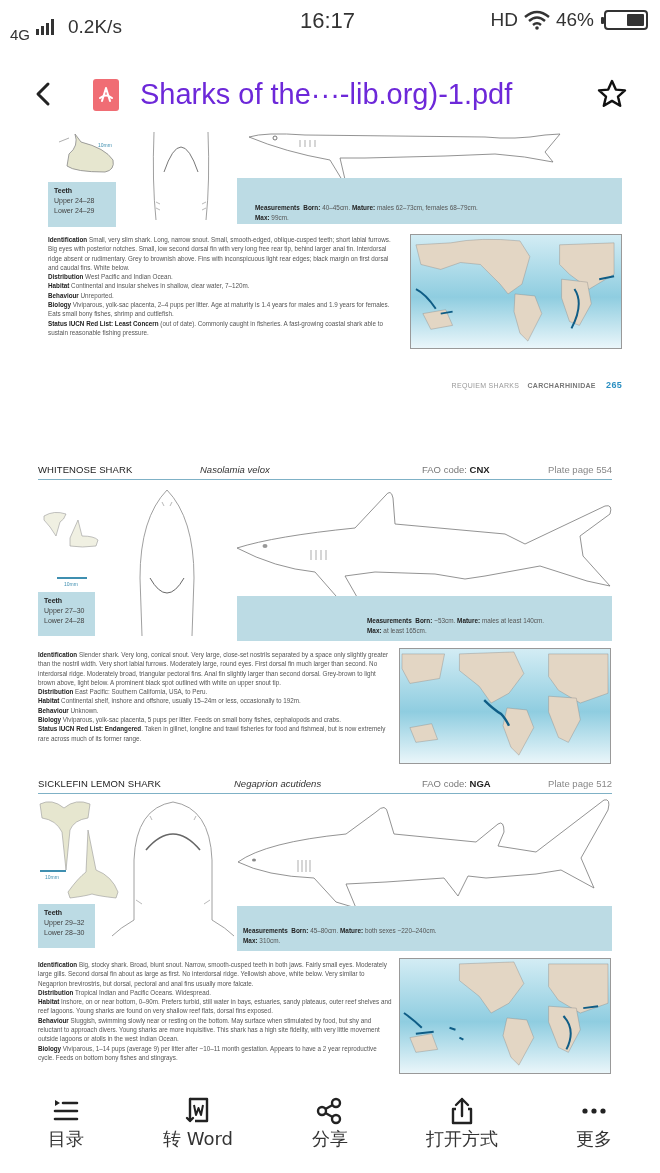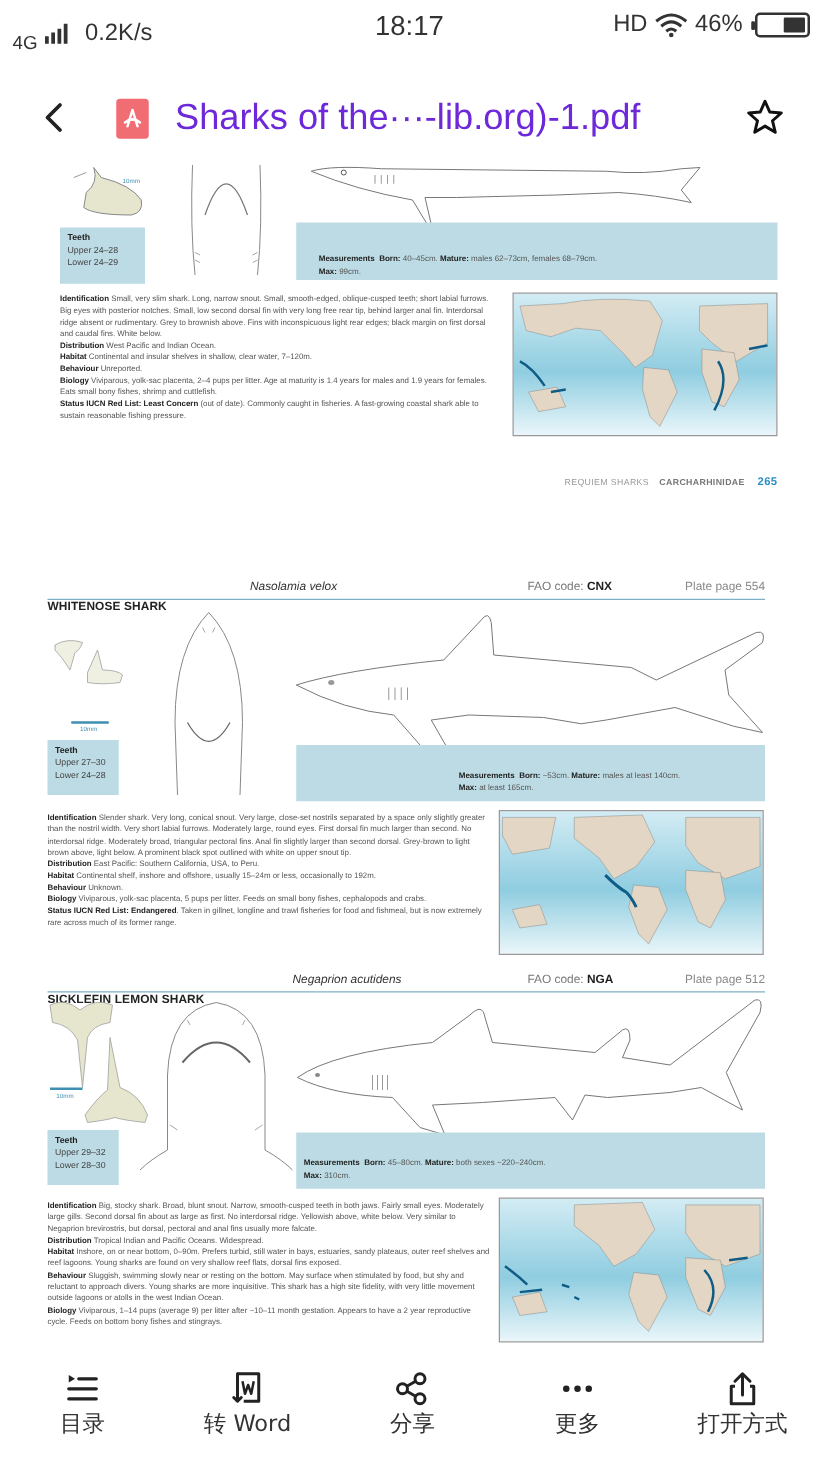--- a/index.html
+++ b/index.html
@@ -39,21 +39,21 @@
   .desc { position: absolute; font-size: 6.3px; line-height: 9.3px; color: #555; }
   .desc p { margin: 0; }
   .desc b { color: #222; font-weight: bold; }
   .desc .hd { font-weight: bold; color: #222; }
   .map { position: absolute; border: 1px solid #999; background: linear-gradient(#d3ecf4, #8fcde0 55%, #eaf6fa); overflow: hidden; }
   .map svg { width: 100%; height: 100%; display: block; }
   .scale-label { position: absolute; font-size: 5px; color: #3f8fb0; }
   .scale-bar { position: absolute; height: 1.5px; background: #3f8fb0; }
 
   .sp-header { position: absolute; left: 38px; width: 574px; height: 18px; border-bottom: 1.3px solid #7fb1c6; font-size: 9.5px; }
-  .sp-name { position: absolute; left: 0; top: 18px; font-weight: bold; color: #222; letter-spacing: 0.1px; }
+  .sp-name { position: absolute; left: 0; top: 2px; font-weight: normal; color: #222; letter-spacing: 0.1px; }
   .sp-sci { position: absolute; top: 2px; font-style: italic; color: #333; margin-left: 44px; }
   .sp-fao { position: absolute; top: 2px; color: #777; text-align: center; }
   .sp-fao b { color: #222; }
   .sp-plate { position: absolute; right: 0; top: 2px; color: #888; }
 
   .running-footer { position: absolute; right: 38px; font-size: 7px; color: #999; letter-spacing: 0.3px; }
   .running-footer .fam { color: #777; font-weight: bold; margin-left: 6px; }
   .running-footer .pg { color: #2b8fc1; font-weight: bold; font-size: 9px; margin-left: 8px; }
 
   svg.draw { position: absolute; overflow: visible; }
@@ -71,21 +71,21 @@
   <div class="sb-left">
     <span class="sb-net">4G</span>
     <span class="sb-signal">
         <i style="height:6px"></i>
         <i style="height:9px"></i>
         <i style="height:12px"></i>
         <i style="height:16px"></i>
       </span>
     <span>0.2K/s</span>
   </div>
-  <div class="sb-time">18:17</div>
+  <div class="sb-time">16:17</div>
   <div class="sb-right">
     <span>HD</span>
     <svg width="26" height="20" viewBox="0 0 26 20">
       <path d="M1 7 Q13 -3 25 7" stroke="#333" stroke-width="2.4" fill="none"></path>
       <path d="M5 11 Q13 4 21 11" stroke="#333" stroke-width="2.4" fill="none"></path>
       <path d="M9 15 Q13 11.5 17 15" stroke="#333" stroke-width="2.4" fill="none"></path>
       <circle cx="13" cy="18" r="1.8" fill="#333"></circle>
     </svg>
     <span>46%</span>
     <div class="battery">
@@ -309,26 +309,26 @@
     <svg class="tb-icon" viewBox="0 0 30 30">
       <circle cx="7" cy="15" r="4" stroke="#222" stroke-width="2.4" fill="none"></circle>
       <circle cx="21" cy="7" r="4" stroke="#222" stroke-width="2.4" fill="none"></circle>
       <circle cx="21" cy="23" r="4" stroke="#222" stroke-width="2.4" fill="none"></circle>
       <path d="M10.5 13 L17.5 9 M10.5 17 L17.5 21" stroke="#222" stroke-width="2.4"></path>
     </svg>
     <span class="tb-label">分享</span>
   </div>
   <div class="tb-item">
     <svg class="tb-icon" viewBox="0 0 30 30">
+      <path d="M9 13 L6 13 L6 27 L24 27 L24 13 L21 13" stroke="#222" stroke-width="2.4" fill="none" stroke-linejoin="round"></path>
+      <path d="M15 20 L15 3 M9 9 L15 3 L21 9" stroke="#222" stroke-width="2.4" fill="none" stroke-linecap="round" stroke-linejoin="round"></path>
+    </svg>
+    <span class="tb-label">打开方式</span>
+  </div>
+  <div class="tb-item">
+    <svg class="tb-icon" viewBox="0 0 30 30">
       <circle cx="6" cy="15" r="2.6" fill="#222"></circle>
       <circle cx="15" cy="15" r="2.6" fill="#222"></circle>
       <circle cx="24" cy="15" r="2.6" fill="#222"></circle>
     </svg>
     <span class="tb-label">更多</span>
   </div>
-  <div class="tb-item">
-    <svg class="tb-icon" viewBox="0 0 30 30">
-      <path d="M9 13 L6 13 L6 27 L24 27 L24 13 L21 13" stroke="#222" stroke-width="2.4" fill="none" stroke-linejoin="round"></path>
-      <path d="M15 20 L15 3 M9 9 L15 3 L21 9" stroke="#222" stroke-width="2.4" fill="none" stroke-linecap="round" stroke-linejoin="round"></path>
-    </svg>
-    <span class="tb-label">打开方式</span>
-  </div>
 </div>
 
 </body></html>

